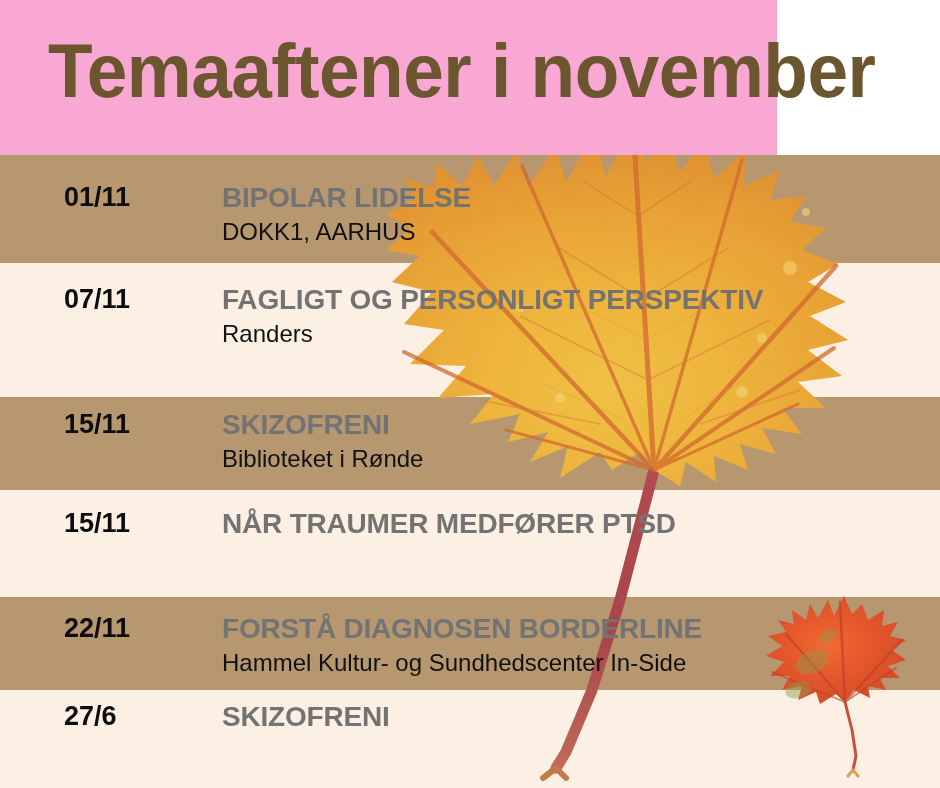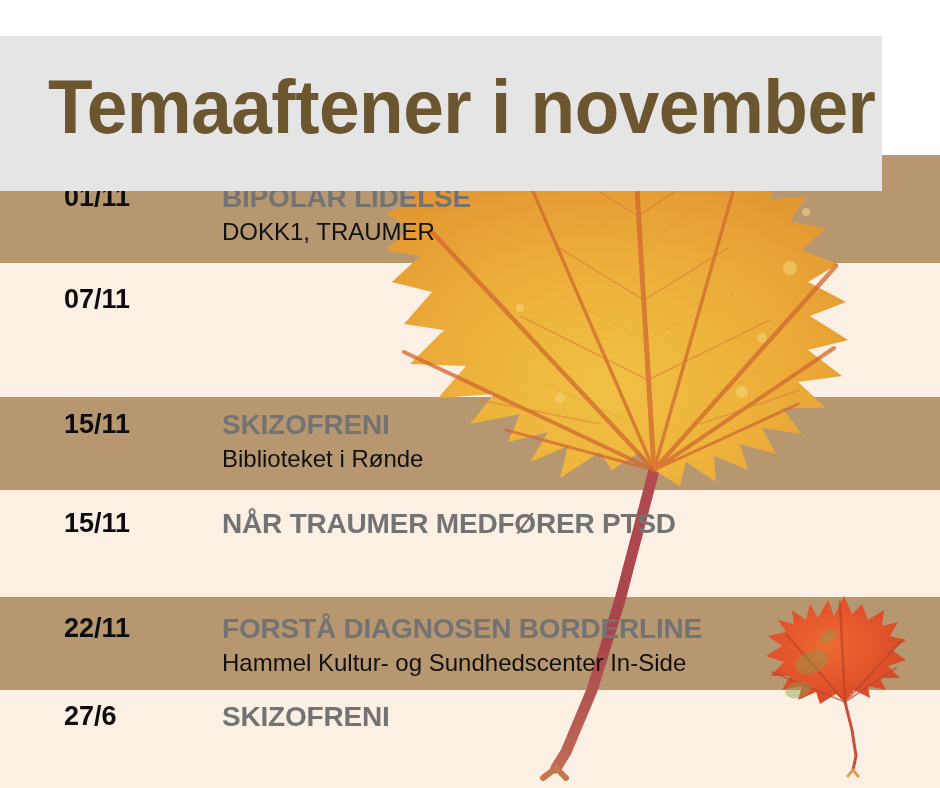--- a/index.html
+++ b/index.html
@@ -16,25 +16,24 @@
     height: 788px;
     overflow: hidden;
     background: #ffffff;
   }
 
   
   .title-area {
     position: absolute;
     left: 0;
     top: 0;
-    width: 882px;
+    width: 777px;
     height: 155px;
-    background: #e5e5e5;
+    background: #f9a8d4;
     z-index: 5;
-    margin-top: 36px;
   }
   .poster-title {
     position: absolute;
     left: 48px;
     top: 28px;
     width: 860px;
     font-family: "Liberation Sans", sans-serif;
     font-weight: bold;
     font-size: 76px;
     line-height: 86px;
@@ -236,27 +235,29 @@
       </g>
     </svg>
   </div>
 
   <div class="rows">
 
     <div class="row" style="top:181px;">
       <div class="row-date">01/11</div>
       <div class="row-body">
         <div class="row-title">BIPOLAR LIDELSE</div>
-        <div class="row-venue">DOKK1, TRAUMER</div>
+        <div class="row-venue">DOKK1, AARHUS</div>
       </div>
     </div>
 
     <div class="row" style="top:283px;">
       <div class="row-date">07/11</div>
       <div class="row-body">
+        <div class="row-title">FAGLIGT OG PERSONLIGT PERSPEKTIV</div>
+        <div class="row-venue">Randers</div>
       </div>
     </div>
 
     <div class="row" style="top:408px;">
       <div class="row-date">15/11</div>
       <div class="row-body">
         <div class="row-title">SKIZOFRENI</div>
         <div class="row-venue">Biblioteket i Rønde</div>
       </div>
     </div>

